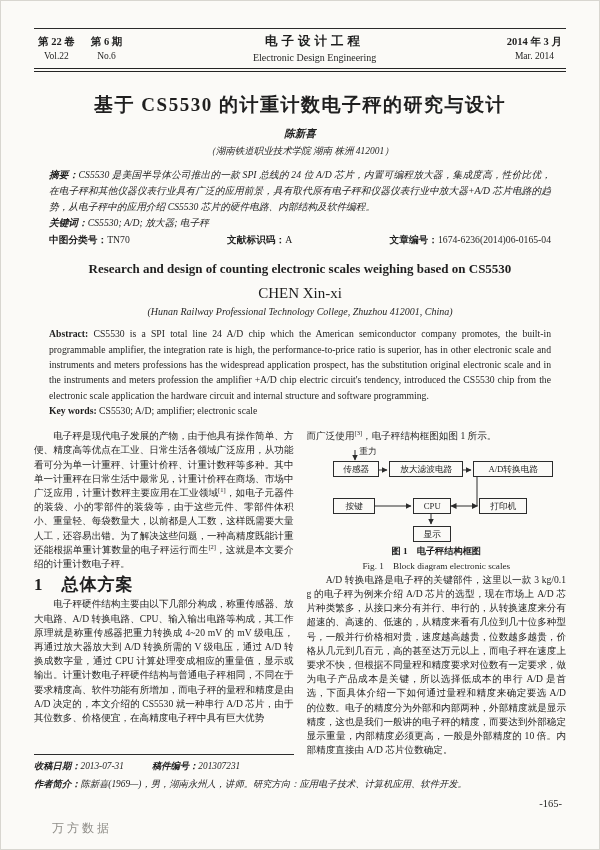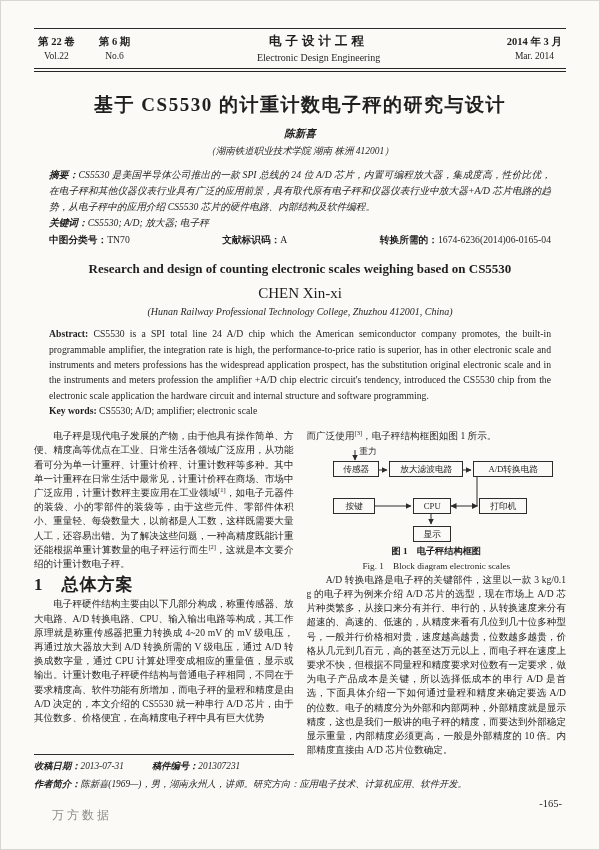--- a/index.html
+++ b/index.html
@@ -5,21 +5,21 @@
   html,body{margin:0;padding:0;background:#eceae6;}
   .page{
     position:relative;width:600px;height:850px;margin:0 auto;
     background:#fbfaf7;box-sizing:border-box;padding:28px 34px 0;
     font-family:"Liberation Serif","DejaVu Serif",serif;color:#1f1f1f;
     box-shadow:0 0 0 1px #d8d6d0 inset;
   }
   
   .hdr{border-top:1.4px solid #2b2b2b;padding:4px 4px 5px;}
   .hdr-grid{display:flex;justify-content:space-between;align-items:center;}
-  .hdr-left{display:flex;gap:24px;}
+  .hdr-left{display:flex;gap:16px;}
   .hdr-cell{text-align:center;}
   .hdr-cn{font-weight:bold;font-size:10.5px;white-space:nowrap;}
   .hdr-en{font-size:9.5px;margin-top:2px;white-space:nowrap;}
   .journal-cn{font-weight:bold;font-size:12.5px;letter-spacing:4px;}
   .journal-en{font-size:10px;margin-top:2px;}
   .double-rule{height:2.4px;border-top:1.6px solid #242424;border-bottom:1.6px solid #242424;}
   
   .title-cn{margin-top:20px;text-align:center;font-size:19px;font-weight:bold;letter-spacing:1.5px;}
   .author-cn{margin-top:9px;text-align:center;font-size:10.5px;font-weight:bold;font-style:italic;}
   .affil-cn{margin-top:4px;text-align:center;font-size:9.5px;font-style:italic;}
@@ -49,21 +49,21 @@
   .fglabel{position:absolute;font-size:8.7px;}
   .fig svg{position:absolute;left:0;top:0;}
   .cap-cn{text-align:center;font-size:9.2px;font-weight:bold;margin:1px 0 0;flex:none;}
   .cap-en{text-align:center;font-size:9.2px;margin:1px 0 2px;flex:none;}
   
   .footnote{margin-top:auto;flex:none;}
   .fn-rule{border-top:1px solid #2c2c2c;margin-bottom:4px;}
   .fn-dates{font-size:9.3px;font-style:italic;display:flex;gap:28px;white-space:nowrap;}
   .bio-line{margin-top:5px;font-size:9.3px;font-style:italic;white-space:nowrap;overflow:hidden;}
   .page-num{text-align:right;font-size:10.5px;margin-top:7px;padding-right:4px;}
-  .watermark{position:absolute;left:52px;bottom:26px;color:#8f8d88;font-size:12px;letter-spacing:3px;}
+  .watermark{position:absolute;left:52px;bottom:13px;color:#8f8d88;font-size:12px;letter-spacing:3px;}
 </style>
 </head>
 <body>
 
 <div class="page">
 
   <div class="hdr">
     <div class="hdr-grid">
       <div class="hdr-left">
         <div class="hdr-cell">
@@ -90,21 +90,21 @@
   <div class="title-cn">基于 CS5530 的计重计数电子秤的研究与设计</div>
   <div class="author-cn">陈新喜</div>
   <div class="affil-cn">（湖南铁道职业技术学院 湖南 株洲  412001）</div>
 
   <div class="abs-cn">
     <p><span class="lbl">摘要：</span><span>CS5530 是美国半导体公司推出的一款 SPI 总线的 24 位 A/D 芯片，内置可编程放大器，集成度高，性价比优，在电子秤和其他仪器仪表行业具有广泛的应用前景，具有取代原有电子秤和仪器仪表行业中放大器+A/D 芯片电路的趋势，从电子秤中的应用介绍 CS5530 芯片的硬件电路、内部结构及软件编程。</span></p>
     <p><span class="lbl">关键词：</span><span>CS5530; A/D; 放大器; 电子秤</span></p>
     <p class="meta-row">
       <span><span class="lbl">中图分类号：</span><span>TN70</span></span>
       <span><span class="lbl">文献标识码：</span><span>A</span></span>
-      <span><span class="lbl">转换所需的：</span><span>1674-6236(2014)06-0165-04</span></span>
+      <span><span class="lbl">文章编号：</span><span>1674-6236(2014)06-0165-04</span></span>
     </p>
   </div>
 
   <div class="title-en">Research and design of counting electronic scales weighing based on CS5530</div>
   <div class="author-en">CHEN Xin-xi</div>
   <div class="affil-en">(Hunan Railway Professional Technology College, Zhuzhou  412001, China)</div>
 
   <div class="abs-en">
     <p><span class="lbl">Abstract:</span><span> CS5530 is a SPI total line 24 A/D chip which the American semiconductor company promotes, the built-in programmable amplifier, the integration rate is high, the performance-to-price ratio is superior, has in other electronic scale and instruments and meters professions has the widespread application prospect, has the substitution original electronic scale and in the instruments and meters profession the amplifier +A/D chip electric circuit's tendency, introduced the CS5530 chip from the electronic scale application the hardware circuit and internal structure and software programming.</span></p>
     <p><span class="lbl">Key words:</span><span> CS5530; A/D; amplifier; electronic scale</span></p>

